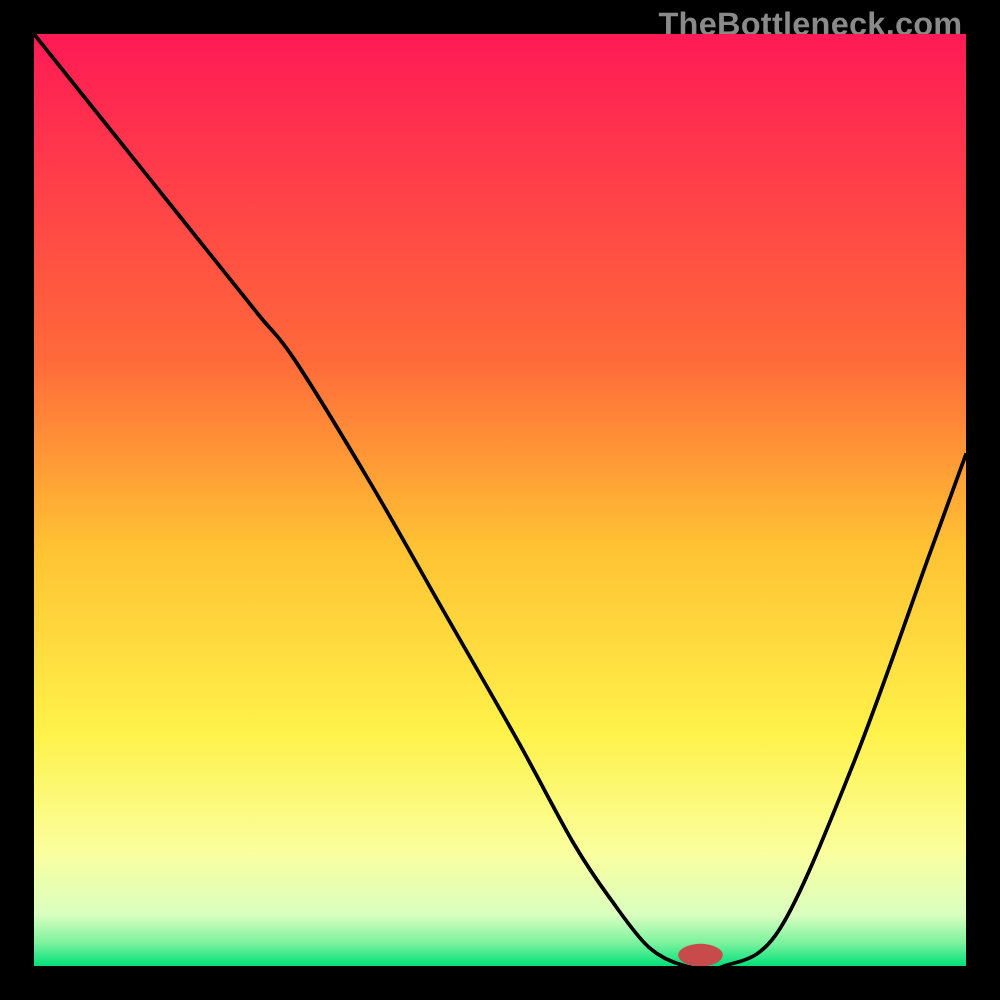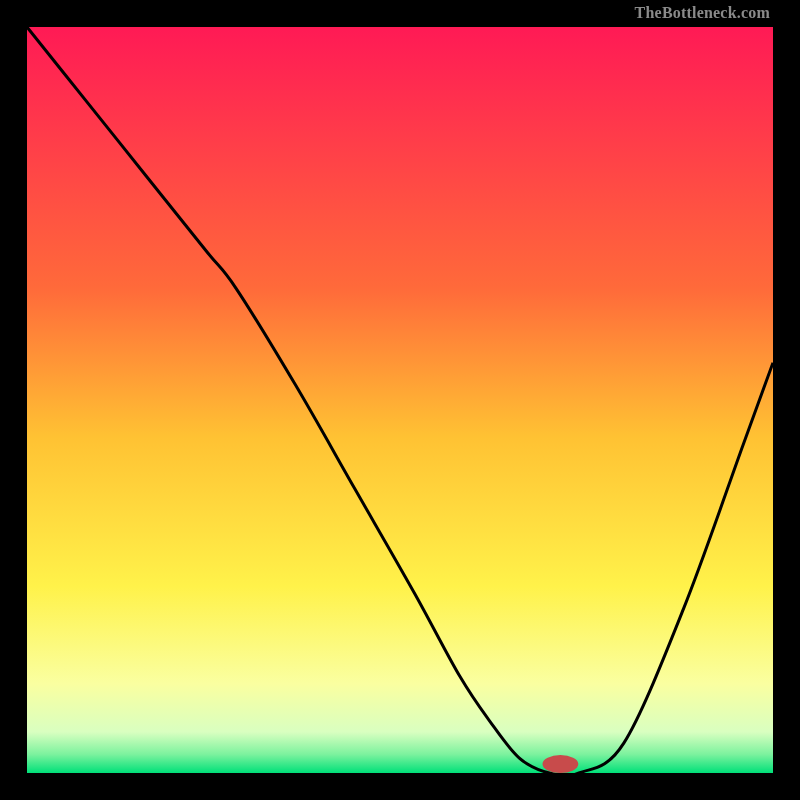--- a/index.html
+++ b/index.html
@@ -29,22 +29,22 @@
     position: absolute;
     left: 0;
     top: 0;
     width: 100%;
     height: 100%;
   }
   .watermark {
     position: absolute;
     top: 4px;
     right: 30px;
-    font-family: Liberation Serif, serif;
-    font-size: 16px;
+    font-family: Liberation Sans, sans-serif;
+    font-size: 26px;
     font-weight: 600;
     color: #8a8a8a;
     letter-spacing: 0.2px;
   }
   svg.curve {
     position: absolute;
     left: 0;
     top: 0;
     width: 100%;
     height: 100%;

